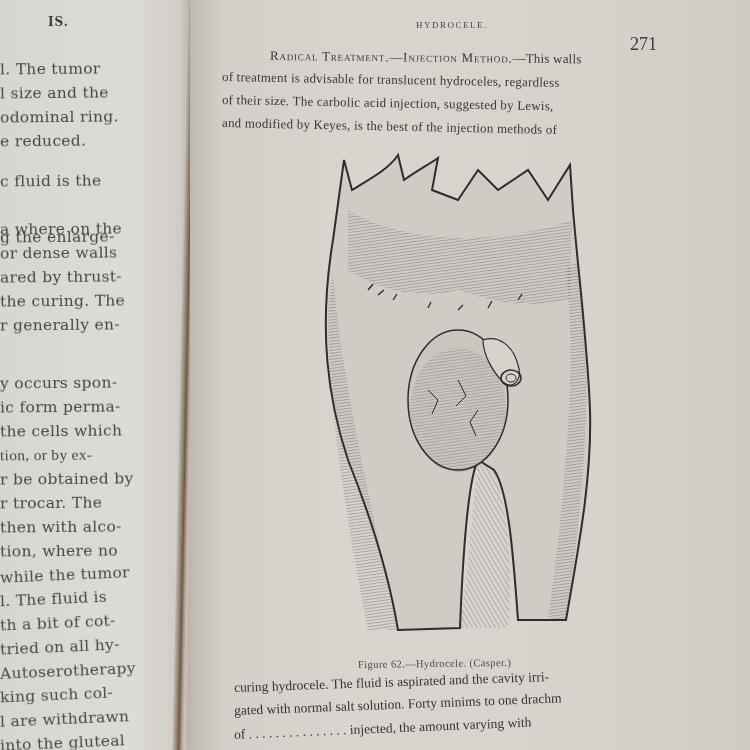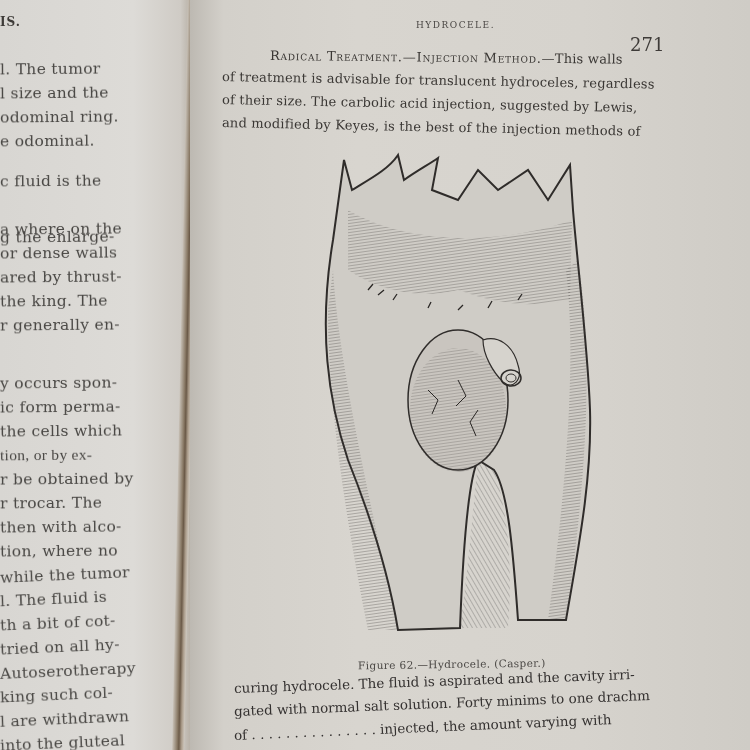--- a/index.html
+++ b/index.html
@@ -15,26 +15,27 @@
     }
     .gutter {
       position: absolute; left: 180px; top: 0; width: 12px; height: 750px;
       background: linear-gradient(90deg, #c9c2b8 0%, #8a7a66 40%, #6b5a48 55%, #a99a88 75%, #cfc8be 100%);
       transform: skewX(-1.2deg);
     }
     .right-page {
       position: absolute; left: 190px; top: 0; width: 560px; height: 750px;
       background: linear-gradient(90deg, #bdb9b2 0%, #d3d0ca 6%, #d8d5cf 30%, #d6d3cd 70%, #cfccc6 100%);
       overflow: hidden;
+      font-family: Liberation Serif, serif;
     }
     .left-line {
       position: absolute; left: 0; font-size: 15.5px; color: #4a4845; white-space: nowrap;
       letter-spacing: 0.3px; filter: blur(0.35px);
     }
-    .left-running { position: absolute; left: 0; top: 15px; font-size: 12px; color: #3e3b38; letter-spacing: 1px; font-weight: bold; }
+    .left-running { position: absolute; left: 0; top: 15px; font-size: 12px; color: #3e3b38; letter-spacing: 1px; font-weight: bold; padding-left: 48px; }
     .running-head {
       position: absolute; left: 226px; top: 20px; font-size: 9px; color: #4a4744; letter-spacing: 1.5px;
     }
     .page-number { position: absolute; left: 440px; top: 34px; font-size: 18px; color: #3e3b38; }
     .rline {
       position: absolute; left: 32px; font-size: 13px; color: #3a3734; white-space: nowrap;
       transform-origin: left center; letter-spacing: 0.2px;
     }
     .smallcaps { font-variant: small-caps; letter-spacing: 0.8px; }
     .figure {
@@ -51,28 +52,28 @@
   </style>
 </head>
 <body>
 
 <div class="left-page">
   <div class="left-running">IS.</div>
   <div id="left-lines">
       <div class="left-line" style="top: 60px; transform: rotate(-0.5deg);">l.  The tumor</div>
       <div class="left-line" style="top: 84px; transform: rotate(-0.5deg);">l size and the</div>
       <div class="left-line" style="top: 108px; transform: rotate(-0.5deg);">odominal ring.</div>
-      <div class="left-line" style="top: 132px; transform: rotate(-0.5deg);">e odominal.</div>
+      <div class="left-line" style="top: 132px; transform: rotate(-0.5deg);">e reduced.</div>
       <div class="left-line" style="top: 156px; transform: rotate(-0.5deg);"></div>
       <div class="left-line" style="top: 172px; transform: rotate(-0.5deg);">c fluid is the</div>
       <div class="left-line" style="top: 196px; transform: rotate(-0.5deg); margin-top: 32px;">g the enlarge-</div>
       <div class="left-line" style="top: 220px; transform: rotate(-0.5deg);">a where on the</div>
       <div class="left-line" style="top: 244px; transform: rotate(-0.5deg);">or dense walls</div>
       <div class="left-line" style="top: 268px; transform: rotate(-0.5deg);">ared by thrust-</div>
-      <div class="left-line" style="top: 292px; transform: rotate(-0.5deg);">the king.  The</div>
+      <div class="left-line" style="top: 292px; transform: rotate(-0.5deg);">the curing.  The</div>
       <div class="left-line" style="top: 316px; transform: rotate(-0.5deg);">r generally en-</div>
       <div class="left-line" style="top: 340px; transform: rotate(-0.5deg);"></div>
       <div class="left-line" style="top: 374px; transform: rotate(-0.5deg);">y occurs spon-</div>
       <div class="left-line" style="top: 398px; transform: rotate(-0.5deg);">ic form perma-</div>
       <div class="left-line" style="top: 422px; transform: rotate(-0.5deg);">the cells which</div>
       <div class="left-line" style="top: 446px; transform: rotate(-0.5deg); font-family: Liberation Serif, serif;">tion, or by ex-</div>
       <div class="left-line" style="top: 470px; transform: rotate(-0.5deg);">r be obtained by</div>
       <div class="left-line" style="top: 494px; transform: rotate(-0.5deg);">r  trocar.  The</div>
       <div class="left-line" style="top: 518px; transform: rotate(-0.5deg);"> then with alco-</div>
       <div class="left-line" style="top: 542px; transform: rotate(-0.5deg);">tion,  where no</div>

